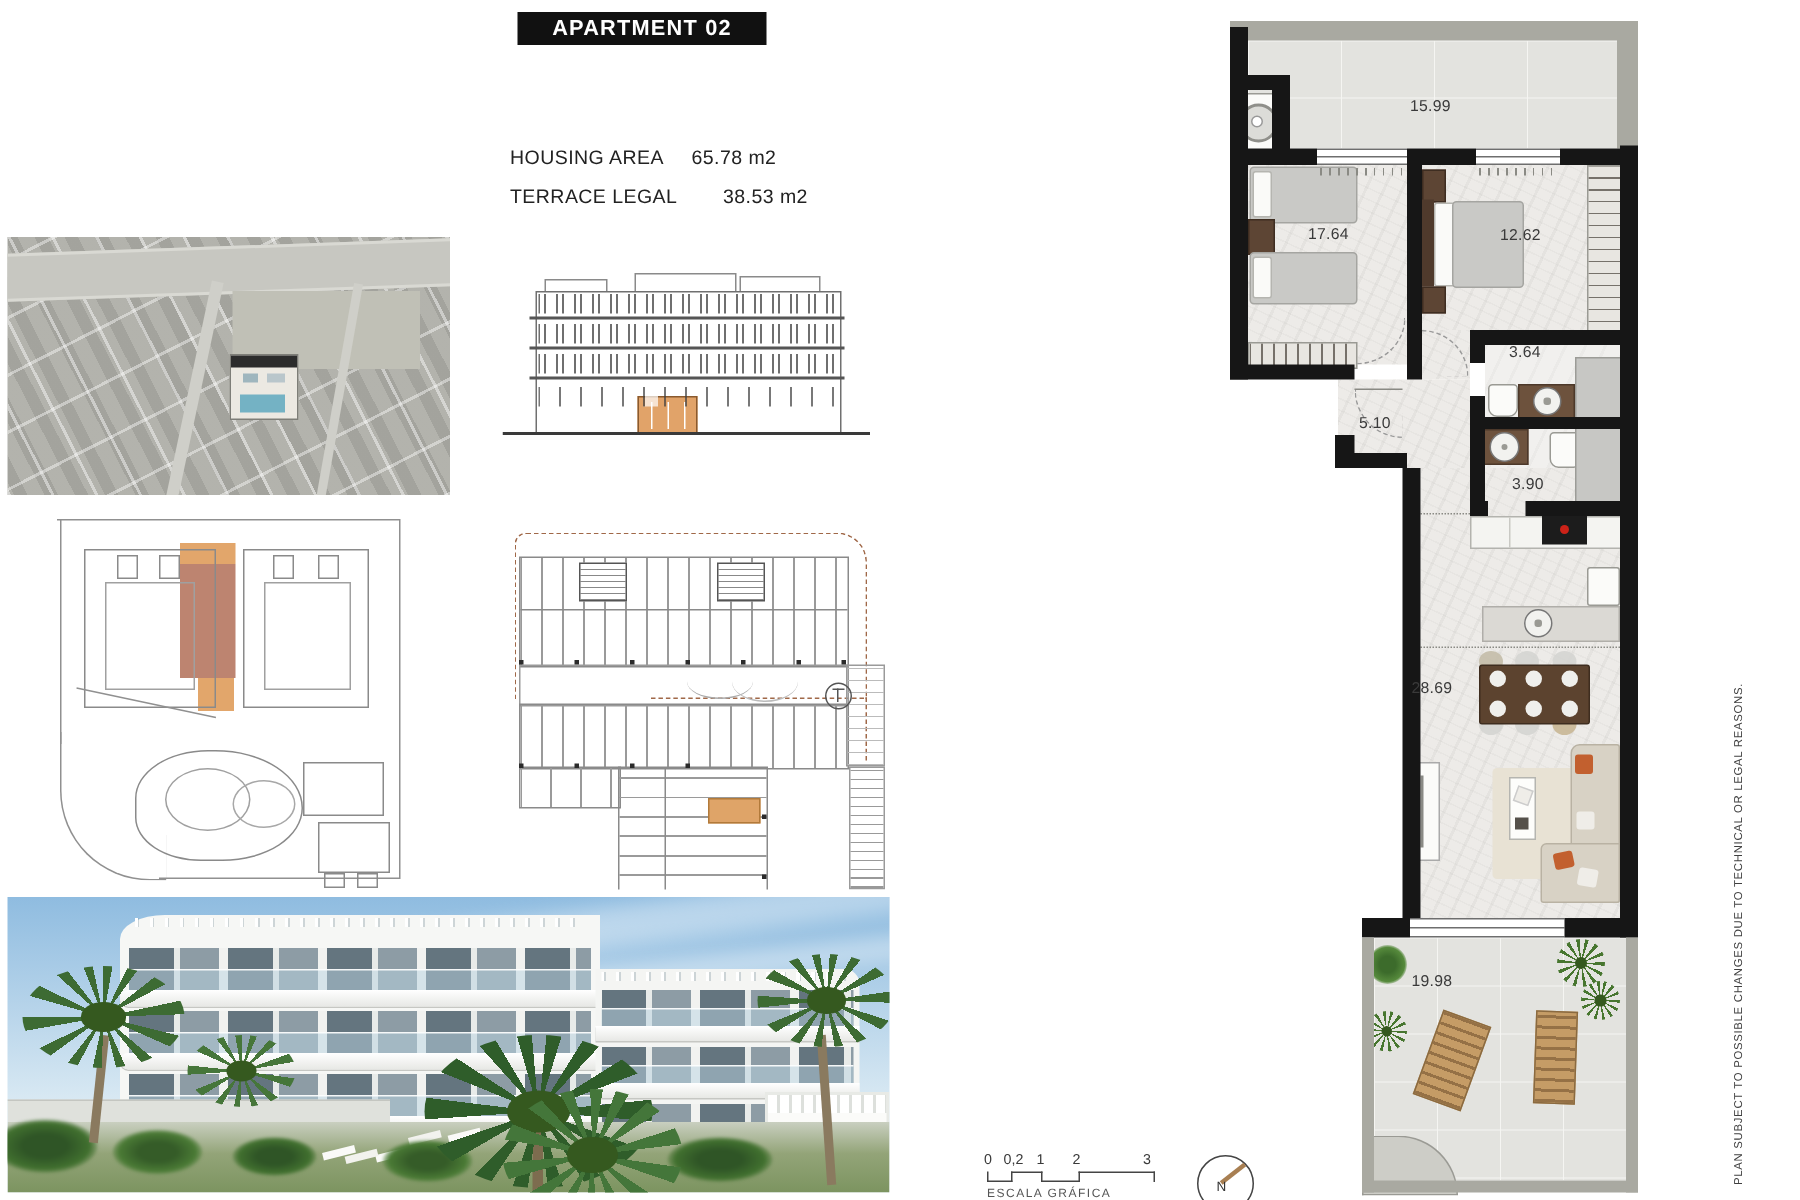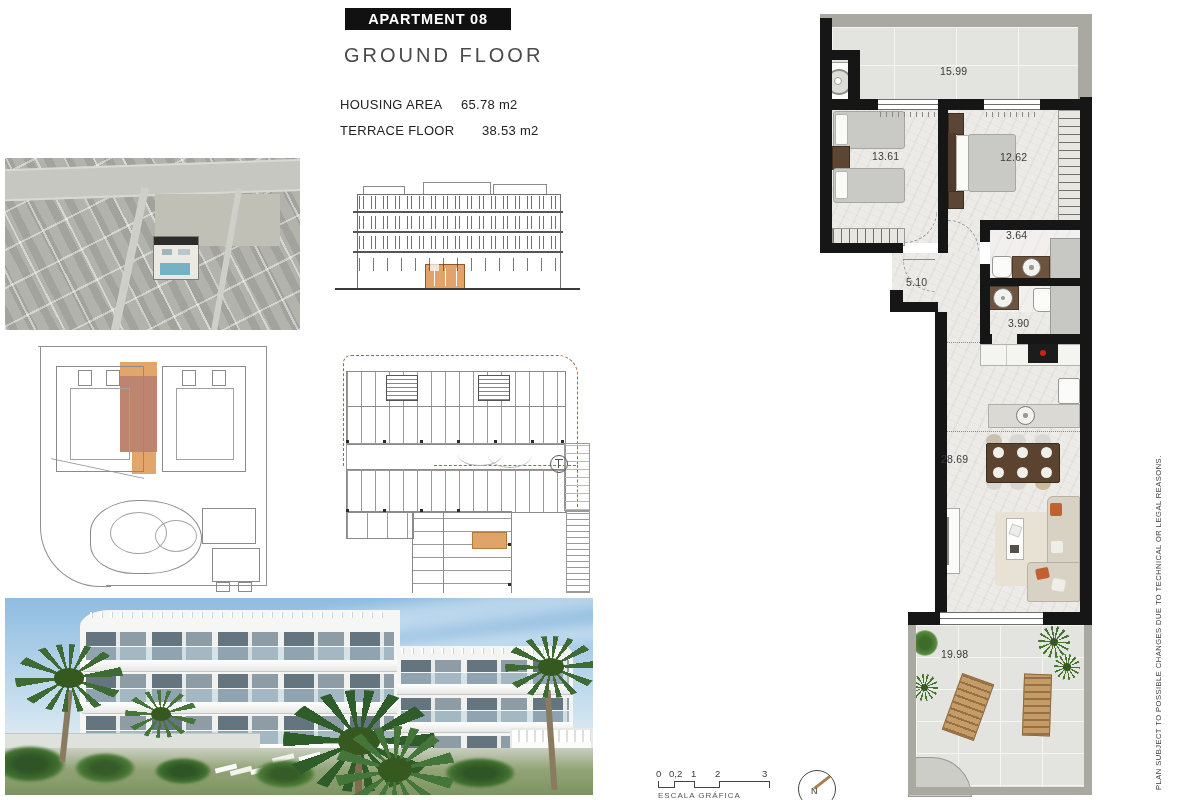--- a/index.html
+++ b/index.html
@@ -62,25 +62,24 @@
   
   .sc-num{position:absolute;font-size:9.5px;color:#3a3a3a;}
   .disc{position:absolute;writing-mode:vertical-rl;transform:rotate(180deg);
      font-size:7.6px;color:#3f3f3f;letter-spacing:.45px;white-space:nowrap;}
 </style>
 </head>
 <body>
 
 <div id="canvas">
 
-  <div class="hdr-box" style="left:345px;top:8px;width:166px;height:22px;">APARTMENT 08</div>
-  <div class="hdr-sub" style="left:344px;top:44px;">GROUND FLOOR</div>
+  <div class="hdr-box" style="left:345px;top:8px;width:166px;height:22px;">APARTMENT 02</div>
   <div class="area-lbl" style="left:340px;top:97px;">HOUSING AREA</div>
   <div class="area-lbl" style="left:461px;top:97px;">65.78 m2</div>
-  <div class="area-lbl" style="left:340px;top:123px;">TERRACE FLOOR</div>
+  <div class="area-lbl" style="left:340px;top:123px;">TERRACE LEGAL</div>
   <div class="area-lbl" style="left:482px;top:123px;">38.53 m2</div>
 
   <div class="panel" style="left:5px;top:158px;width:295px;height:172px;background:#b5b5af;">
     <div class="abs" style="left:0;top:0;width:100%;height:100%;
         background-image:repeating-linear-gradient(63deg,rgba(255,255,255,.45) 0 2px,transparent 2px 26px),
                          repeating-linear-gradient(-27deg,rgba(255,255,255,.42) 0 2px,transparent 2px 34px),
                          repeating-linear-gradient(63deg,rgba(70,70,64,.16) 4px 12px,rgba(168,168,160,.16) 12px 22px);"></div>
     <div class="abs" style="left:-6px;top:6px;width:310px;height:28px;background:#c7c7c1;border-top:2px solid #d9d9d3;border-bottom:2px solid #d9d9d3;transform:rotate(-2deg);"></div>
     <div class="abs" style="left:150px;top:36px;width:125px;height:52px;background:#c0c0b6;"></div>
     <div class="abs" style="left:118px;top:28px;width:8px;height:175px;background:#cfcfc9;transform:rotate(12deg);"></div>
@@ -350,21 +349,21 @@
   <div class="w" style="left:890px;top:302px;width:48px;height:10px;"></div>
   <div class="w" style="left:935px;top:312px;width:12px;height:300px;"></div>
   <div class="w" style="left:908px;top:612px;width:32px;height:13px;"></div>
   <div class="win" style="left:940px;top:612px;width:103px;height:13px;box-sizing:border-box;"></div>
   <div class="w" style="left:1043px;top:612px;width:49px;height:13px;"></div>
   <div class="gw" style="left:908px;top:625px;width:8px;height:170px;"></div>
   <div class="gw" style="left:1084px;top:625px;width:8px;height:170px;"></div>
   <div class="gw" style="left:908px;top:787px;width:184px;height:8px;"></div>
 
   <div class="lbl" style="left:940px;top:66px;">15.99</div>
-  <div class="lbl" style="left:872px;top:151px;">13.61</div>
+  <div class="lbl" style="left:872px;top:151px;">17.64</div>
   <div class="lbl" style="left:1000px;top:152px;">12.62</div>
   <div class="lbl" style="left:1006px;top:230px;">3.64</div>
   <div class="lbl" style="left:906px;top:277px;">5.10</div>
   <div class="lbl" style="left:1008px;top:318px;">3.90</div>
   <div class="lbl" style="left:941px;top:454px;">28.69</div>
   <div class="lbl" style="left:941px;top:649px;">19.98</div>
 
   <div>
     <span class="sc-num" style="left:656px;top:768px;">0</span>
     <span class="sc-num" style="left:669px;top:768px;">0,2</span>

